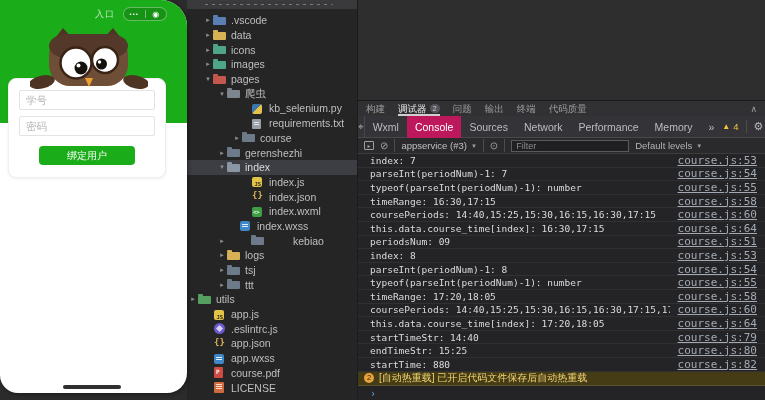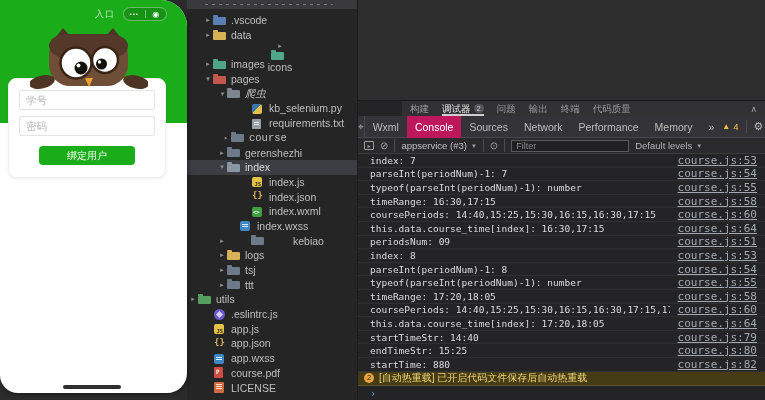--- a/index.html
+++ b/index.html
@@ -32,21 +32,21 @@
   .i-pdf { position:absolute; left:1px; top:0; width:9px; height:11px; border-radius:1px; background:#cc4b42; }
   .i-pdf::after { content:"P"; position:absolute; left:2px; top:1px; font:bold 6px "DejaVu Sans Mono", monospace; color:#fff; }
   .i-license { position:absolute; left:1px; top:0; width:10px; height:11px; border-radius:1px; background:#d06a3f; }
   .i-license::after { content:""; position:absolute; left:2px; top:2px; width:6px; height:1px; background:#ffe2cf; box-shadow:0 2px 0 #ffe2cf, 0 4px 0 #ffe2cf; }
 
   
   .right-col { position:absolute; left:358px; top:0; width:407px; height:400px; }
   .editor-empty { height:100px; background:#2e2e2e; }
   .devtools { height:300px; background:#242427; border-top:1px solid #19191b; display:flex; flex-direction:column; }
 
-  .cn-tabs { height:15px; flex:none; background:#313134; display:flex; align-items:center; font-size:9.5px; color:#9c9c9c; padding:0 8px; gap:13px;margin-left:44px; }
+  .cn-tabs { height:15px; flex:none; background:#313134; display:flex; align-items:center; font-size:9.5px; color:#9c9c9c; padding:0 8px; gap:13px; }
   .cn-tab { height:15px; line-height:15px; cursor:pointer; display:flex; align-items:center; gap:3px; }
   .cn-tab.active { color:#ececec; box-shadow:inset 0 -2px 0 #cfcfcf; }
   .cn-badge { background:#55555c; color:#cfcfcf; border-radius:7px; font-size:7.5px; line-height:9px; padding:0 3px; }
   .panel-collapse { margin-left:auto; color:#9c9c9c; font-size:9px; cursor:pointer; }
 
   .en-tabs { height:22px; flex:none; background:#333338; border-bottom:1px solid #48484c; display:flex; align-items:center; font-size:10.5px; color:#bdbdbd; }
   .inspect-btn { width:24px; height:22px; display:flex; align-items:center; justify-content:center; color:#a8a8a8; border-right:1px solid #48484c; cursor:pointer; font-size:10px; }
   .en-tab { padding:0 8px; height:22px; line-height:22px; cursor:pointer; }
   .en-tab.active { background:#be185d; color:#fff; }
   .en-right { margin-left:auto; display:flex; align-items:center; gap:7px; padding-right:6px; }
@@ -102,61 +102,61 @@
           </span>
           <span>.vscode</span>
         </div>
         <div class="trow" style="padding-left: 16px;">
           <span class="tarrow">▸</span>
           <span class="ticon">
             <span class="f-base" style="background: rgb(216, 177, 87);"></span>
           </span>
           <span>data</span>
         </div>
-        <div class="trow" style="padding-left: 16px; flex-direction: column;">
+        <div class="trow" style="padding-left: 16px;">
           <span class="tarrow">▸</span>
           <span class="ticon">
             <span class="f-base" style="background: rgb(78, 165, 138);"></span>
           </span>
           <span>icons</span>
         </div>
         <div class="trow" style="padding-left: 16px;">
           <span class="tarrow">▸</span>
           <span class="ticon">
             <span class="f-base" style="background: rgb(78, 165, 138);"></span>
           </span>
           <span>images</span>
         </div>
         <div class="trow" style="padding-left: 16px;">
           <span class="tarrow">▾</span>
           <span class="ticon">
             <span class="f-base" style="background: rgb(196, 88, 78);"></span>
           </span>
           <span>pages</span>
         </div>
-        <div class="trow" style="padding-left: 30px; font-style: italic;">
+        <div class="trow" style="padding-left: 30px;">
           <span class="tarrow">▾</span>
           <span class="ticon">
             <span class="f-base" style="background: rgb(125, 133, 143);"></span>
           </span>
           <span>爬虫</span>
         </div>
         <div class="trow" style="padding-left: 64px;">
           <span class="ticon">
             <span class="i-py"></span>
           </span>
           <span>kb_selenium.py</span>
         </div>
         <div class="trow" style="padding-left: 64px;">
           <span class="ticon">
             <span class="i-txt"></span>
           </span>
           <span>requirements.txt</span>
         </div>
-        <div class="trow" style="padding-left: 34px; font-family: Liberation Mono, monospace;">
+        <div class="trow" style="padding-left: 45px;">
           <span class="tarrow">▸</span>
           <span class="ticon">
             <span class="f-base" style="background: rgb(109, 122, 138);"></span>
           </span>
           <span>course</span>
         </div>
         <div class="trow" style="padding-left: 30px;">
           <span class="tarrow">▸</span>
           <span class="ticon">
             <span class="f-base" style="background: rgb(109, 122, 138);"></span>
@@ -225,30 +225,30 @@
         <div class="trow" style="padding-left: 1px;">
           <span class="tarrow">▸</span>
           <span class="ticon">
             <span class="f-base" style="background: rgb(85, 160, 95);"></span>
           </span>
           <span>utils</span>
         </div>
         <div class="trow" style="padding-left: 16px;">
           <span class="tarrow hidden">▸</span>
           <span class="ticon">
+            <span class="i-js"></span>
+          </span>
+          <span>app.js</span>
+        </div>
+        <div class="trow" style="padding-left: 16px;">
+          <span class="tarrow hidden">▸</span>
+          <span class="ticon">
             <span class="i-eslint"></span>
           </span>
           <span>.eslintrc.js</span>
-        </div>
-        <div class="trow" style="padding-left: 16px;">
-          <span class="tarrow hidden">▸</span>
-          <span class="ticon">
-            <span class="i-js"></span>
-          </span>
-          <span>app.js</span>
         </div>
         <div class="trow" style="padding-left: 16px;">
           <span class="tarrow hidden">▸</span>
           <span class="ticon">
             <span class="i-json">{}</span>
           </span>
           <span>app.json</span>
         </div>
         <div class="trow" style="padding-left: 16px;">
           <span class="tarrow hidden">▸</span>

